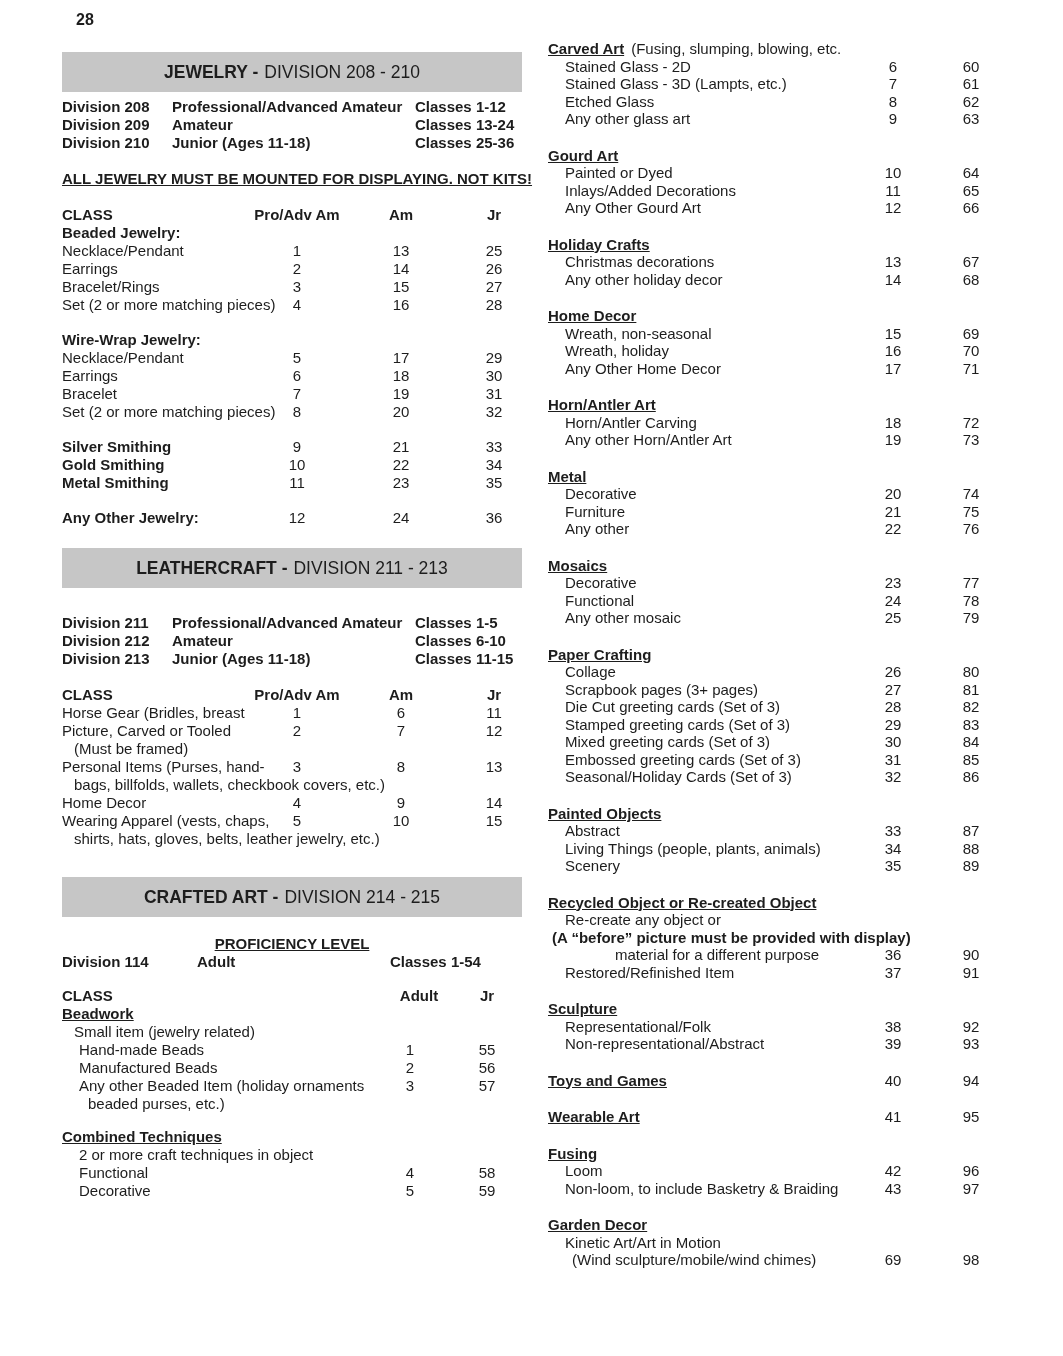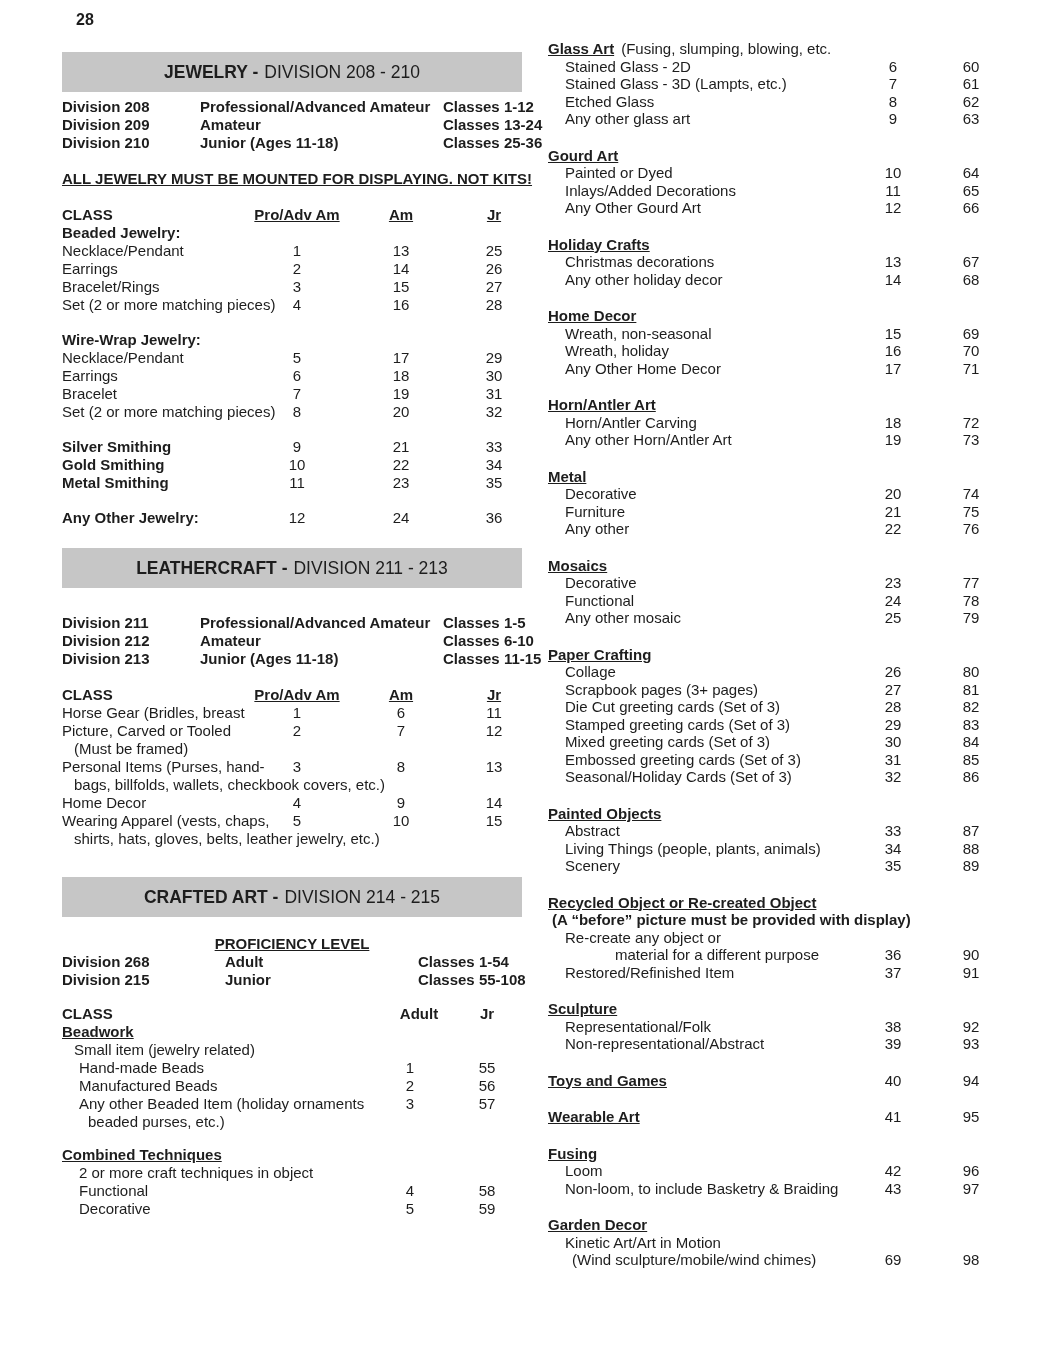--- a/index.html
+++ b/index.html
@@ -20,31 +20,31 @@
 
   .lrow { position: relative; height: 18px; line-height: 18px; white-space: nowrap; }
   .rrow { position: relative; height: 17.5px; line-height: 17.5px; white-space: nowrap; }
 
   .lv1 { padding-left: 12px; }
   .lv2 { padding-left: 17px; }
   .lv3 { padding-left: 26px; }
 
   .num { position: absolute; top: 0; width: 44px; text-align: center; }
   .t3 .n1 { left: 213px; } .t3 .n2 { left: 317px; } .t3 .n3 { left: 410px; }
-  .t3 .h  { width: 110px; font-weight: bold; text-decoration: underline; }
+  .t3 .h  { width: 110px; font-weight: bold; }
   .t3 .h1 { left: 180px; } .t3 .h2 { left: 284px; } .t3 .h3 { left: 377px; }
   .t2 .n1 { left: 326px; } .t2 .n2 { left: 403px; }
   .t2 .h  { width: 110px; font-weight: bold; }
   .t2 .h1 { left: 302px; } .t2 .h2 { left: 370px; }
 
   .rn1 { left: 323px; } .rn2 { left: 401px; }
 
   .notice { height: 18px; line-height: 18px; text-align: center; font-weight: bold; text-decoration: underline; white-space: nowrap; }
 
-  .divrow .c1, .divrow .c2 { position: absolute; top: 0; margin-left: 28px; }
+  .divrow .c1, .divrow .c2 { position: absolute; top: 0; }
   .divw .c1 { left: 110px; } .divw .c2 { left: 353px; }
   .divn .c1 { left: 135px; } .divn .c2 { left: 328px; }
 
   .item-r { padding-left: 17px; }
   .cont-r { padding-left: 24px; }
   .deep   { padding-left: 67px; }
   .note-line { padding-left: 4px; font-weight: bold; }
   .rnote { margin-left: 7px; }
   .rsec { margin-bottom: 19px; }
 </style>
@@ -102,39 +102,38 @@
       <div class="lrow t3"><span>Home Decor</span><span class="num n1">4</span><span class="num n2">9</span><span class="num n3">14</span></div>
       <div class="lrow t3"><span>Wearing Apparel (vests, chaps,</span><span class="num n1">5</span><span class="num n2">10</span><span class="num n3">15</span></div>
       <div class="lrow t3"><span class="lv1">shirts, hats, gloves, belts, leather jewelry, etc.)</span></div>
       <div style="height: 29px;"></div>
       <div class="banner">
         <span class="b">CRAFTED ART -</span>
         <span>DIVISION 214 - 215</span>
       </div>
       <div style="height: 18px;"></div>
       <div class="notice">PROFICIENCY LEVEL</div>
-      <div class="lrow b divrow divn"><span class="c0">Division 268</span><span class="c1">Adult</span><span class="c2">Classes 1-54</span></div>
-      <div class="lrow b divrow divn"><span class="c0">Division 215</span><span class="c1">Junior</span><span class="c2">Classes 55-108</span></div>
+      <div class="lrow b divrow divn"><span class="c0">Division 114</span><span class="c1">Adult</span><span class="c2">Classes 1-54</span></div>
       <div style="height: 16px;"></div>
       <div class="lrow t2"><span class="b">CLASS</span><span class="num h h1">Adult</span><span class="num h h2">Jr</span></div>
       <div class="lrow t2"><span class="b u">Beadwork</span></div>
       <div class="lrow t2"><span class="lv1">Small item (jewelry related)</span></div>
       <div class="lrow t2"><span class="lv2">Hand-made Beads</span><span class="num n1">1</span><span class="num n2">55</span></div>
       <div class="lrow t2"><span class="lv2">Manufactured Beads</span><span class="num n1">2</span><span class="num n2">56</span></div>
       <div class="lrow t2"><span class="lv2">Any other Beaded Item (holiday ornaments</span><span class="num n1">3</span><span class="num n2">57</span></div>
       <div class="lrow t2"><span class="lv3">beaded purses, etc.)</span></div>
       <div style="height: 15px;"></div>
       <div class="lrow t2"><span class="b u">Combined Techniques</span></div>
       <div class="lrow t2"><span class="lv2">2 or more craft techniques in object</span></div>
       <div class="lrow t2"><span class="lv2">Functional</span><span class="num n1">4</span><span class="num n2">58</span></div>
       <div class="lrow t2"><span class="lv2">Decorative</span><span class="num n1">5</span><span class="num n2">59</span></div>
     </div>
   <div class="col" id="right-col">
       <div class="rsec">
-        <div class="rrow"><span class="b u">Glass Art</span><span class="rnote">(Fusing, slumping, blowing, etc.</span></div>
+        <div class="rrow"><span class="b u">Carved Art</span><span class="rnote">(Fusing, slumping, blowing, etc.</span></div>
         <div class="rrow"><span class="item-r">Stained Glass - 2D</span><span class="num rn1">6</span><span class="num rn2">60</span></div>
         <div class="rrow"><span class="item-r">Stained Glass - 3D (Lampts, etc.)</span><span class="num rn1">7</span><span class="num rn2">61</span></div>
         <div class="rrow"><span class="item-r">Etched Glass</span><span class="num rn1">8</span><span class="num rn2">62</span></div>
         <div class="rrow"><span class="item-r">Any other glass art</span><span class="num rn1">9</span><span class="num rn2">63</span></div>
       </div>
       <div class="rsec">
         <div class="rrow"><span class="b u">Gourd Art</span></div>
         <div class="rrow"><span class="item-r">Painted or Dyed</span><span class="num rn1">10</span><span class="num rn2">64</span></div>
         <div class="rrow"><span class="item-r">Inlays/Added Decorations</span><span class="num rn1">11</span><span class="num rn2">65</span></div>
         <div class="rrow"><span class="item-r">Any Other Gourd Art</span><span class="num rn1">12</span><span class="num rn2">66</span></div>
@@ -178,22 +177,22 @@
         <div class="rrow"><span class="item-r">Seasonal/Holiday Cards (Set of 3)</span><span class="num rn1">32</span><span class="num rn2">86</span></div>
       </div>
       <div class="rsec">
         <div class="rrow"><span class="b u">Painted Objects</span></div>
         <div class="rrow"><span class="item-r">Abstract</span><span class="num rn1">33</span><span class="num rn2">87</span></div>
         <div class="rrow"><span class="item-r">Living Things (people, plants, animals)</span><span class="num rn1">34</span><span class="num rn2">88</span></div>
         <div class="rrow"><span class="item-r">Scenery</span><span class="num rn1">35</span><span class="num rn2">89</span></div>
       </div>
       <div class="rsec">
         <div class="rrow"><span class="b u">Recycled Object or Re-created Object</span></div>
+        <div class="rrow"><span class="item-r">Re-create any object or</span></div>
         <div class="rrow"><span class="note-line">(A “before” picture must be provided with display)</span></div>
-        <div class="rrow"><span class="item-r">Re-create any object or</span></div>
         <div class="rrow"><span class="deep">material for a different purpose</span><span class="num rn1">36</span><span class="num rn2">90</span></div>
         <div class="rrow"><span class="item-r">Restored/Refinished Item</span><span class="num rn1">37</span><span class="num rn2">91</span></div>
       </div>
       <div class="rsec">
         <div class="rrow"><span class="b u">Sculpture</span></div>
         <div class="rrow"><span class="item-r">Representational/Folk</span><span class="num rn1">38</span><span class="num rn2">92</span></div>
         <div class="rrow"><span class="item-r">Non-representational/Abstract</span><span class="num rn1">39</span><span class="num rn2">93</span></div>
       </div>
       <div class="rsec">
         <div class="rrow"><span class="b u">Toys and Games</span><span class="num rn1">40</span><span class="num rn2">94</span></div>

